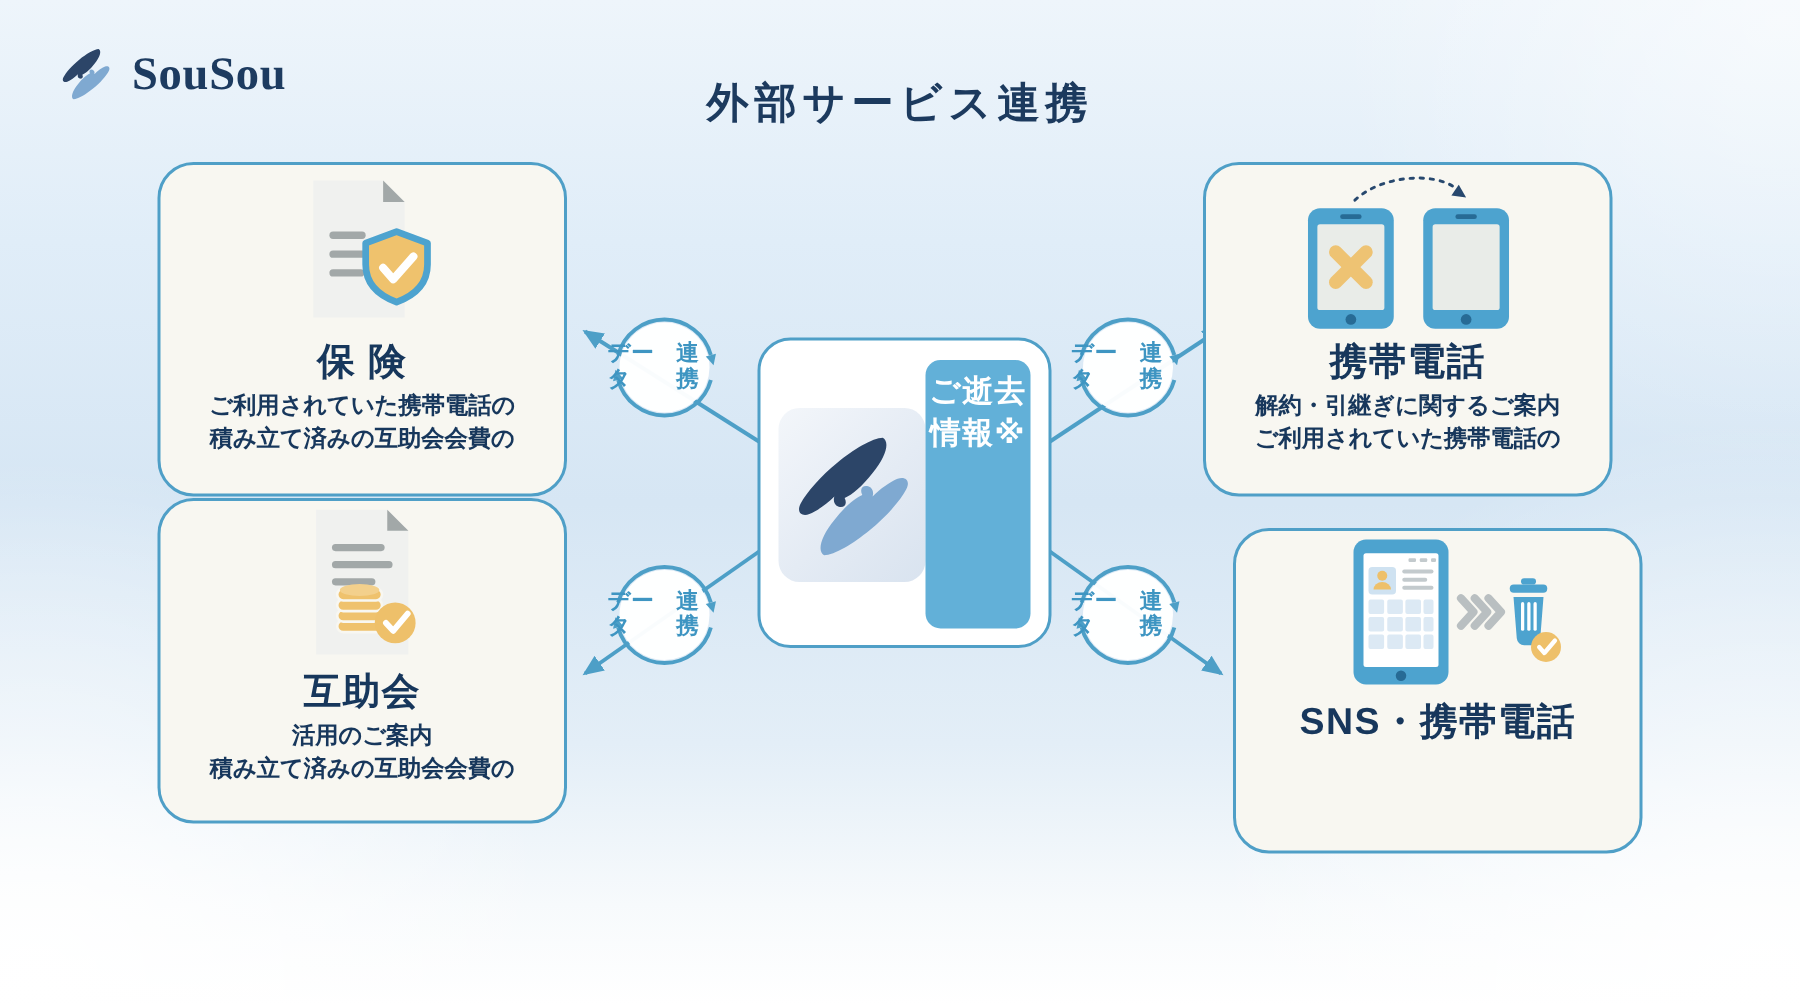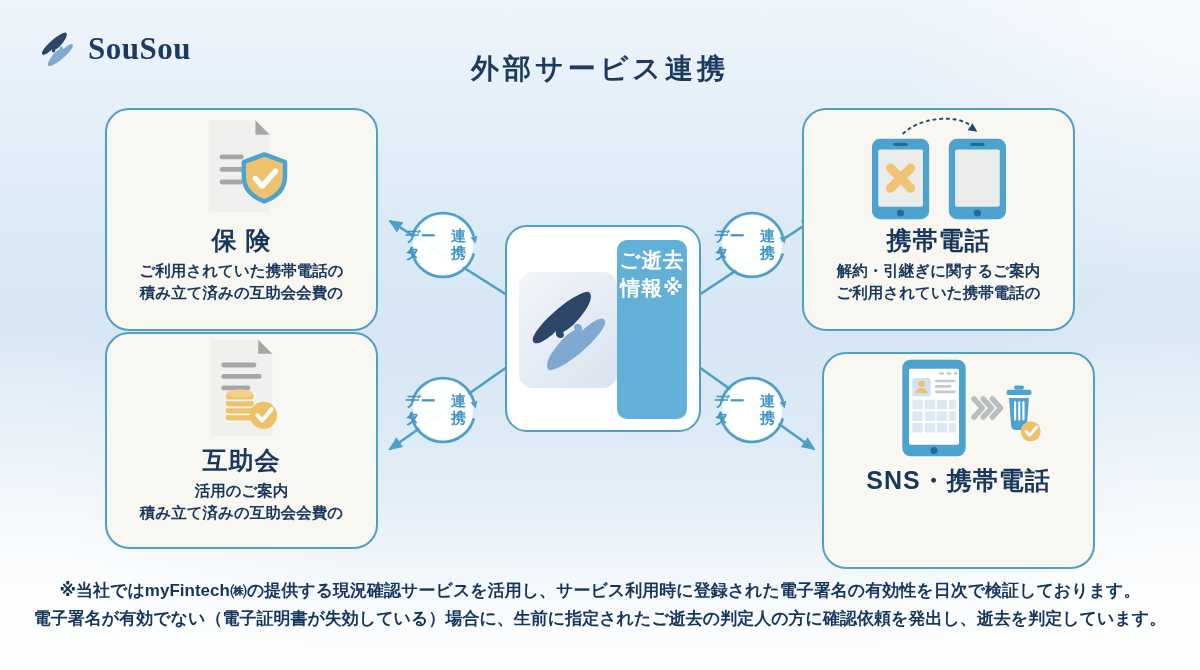--- a/index.html
+++ b/index.html
@@ -270,18 +270,14 @@
       <path d="M72.3,28.8 L65.5,30.6 L70.7,36.5 Z" fill="#4d9fc7"></path>
       <path d="M68.9,46.3 A32,32 0 0 1 7.1,46.3" stroke="#4d9fc7" stroke-width="2.6" fill="none"></path>
       <path d="M3.7,47.2 L10.5,45.4 L5.3,39.5 Z" fill="#4d9fc7"></path>
     </svg>
     <div class="badge-text">
       <span>データ</span>
       <span>連携</span>
     </div>
   </div>
 
-  <p class="footnote">
-    <span>※当社ではmyFintech㈱の提供する現況確認サービスを活用し、サービス利用時に登録された電子署名の有効性を日次で検証しております。</span>
-    <span>電子署名が有効でない（電子証明書が失効している）場合に、生前に指定されたご逝去の判定人の方に確認依頼を発出し、逝去を判定しています。</span>
-  </p>
 
 </div>
 
 </body></html>

